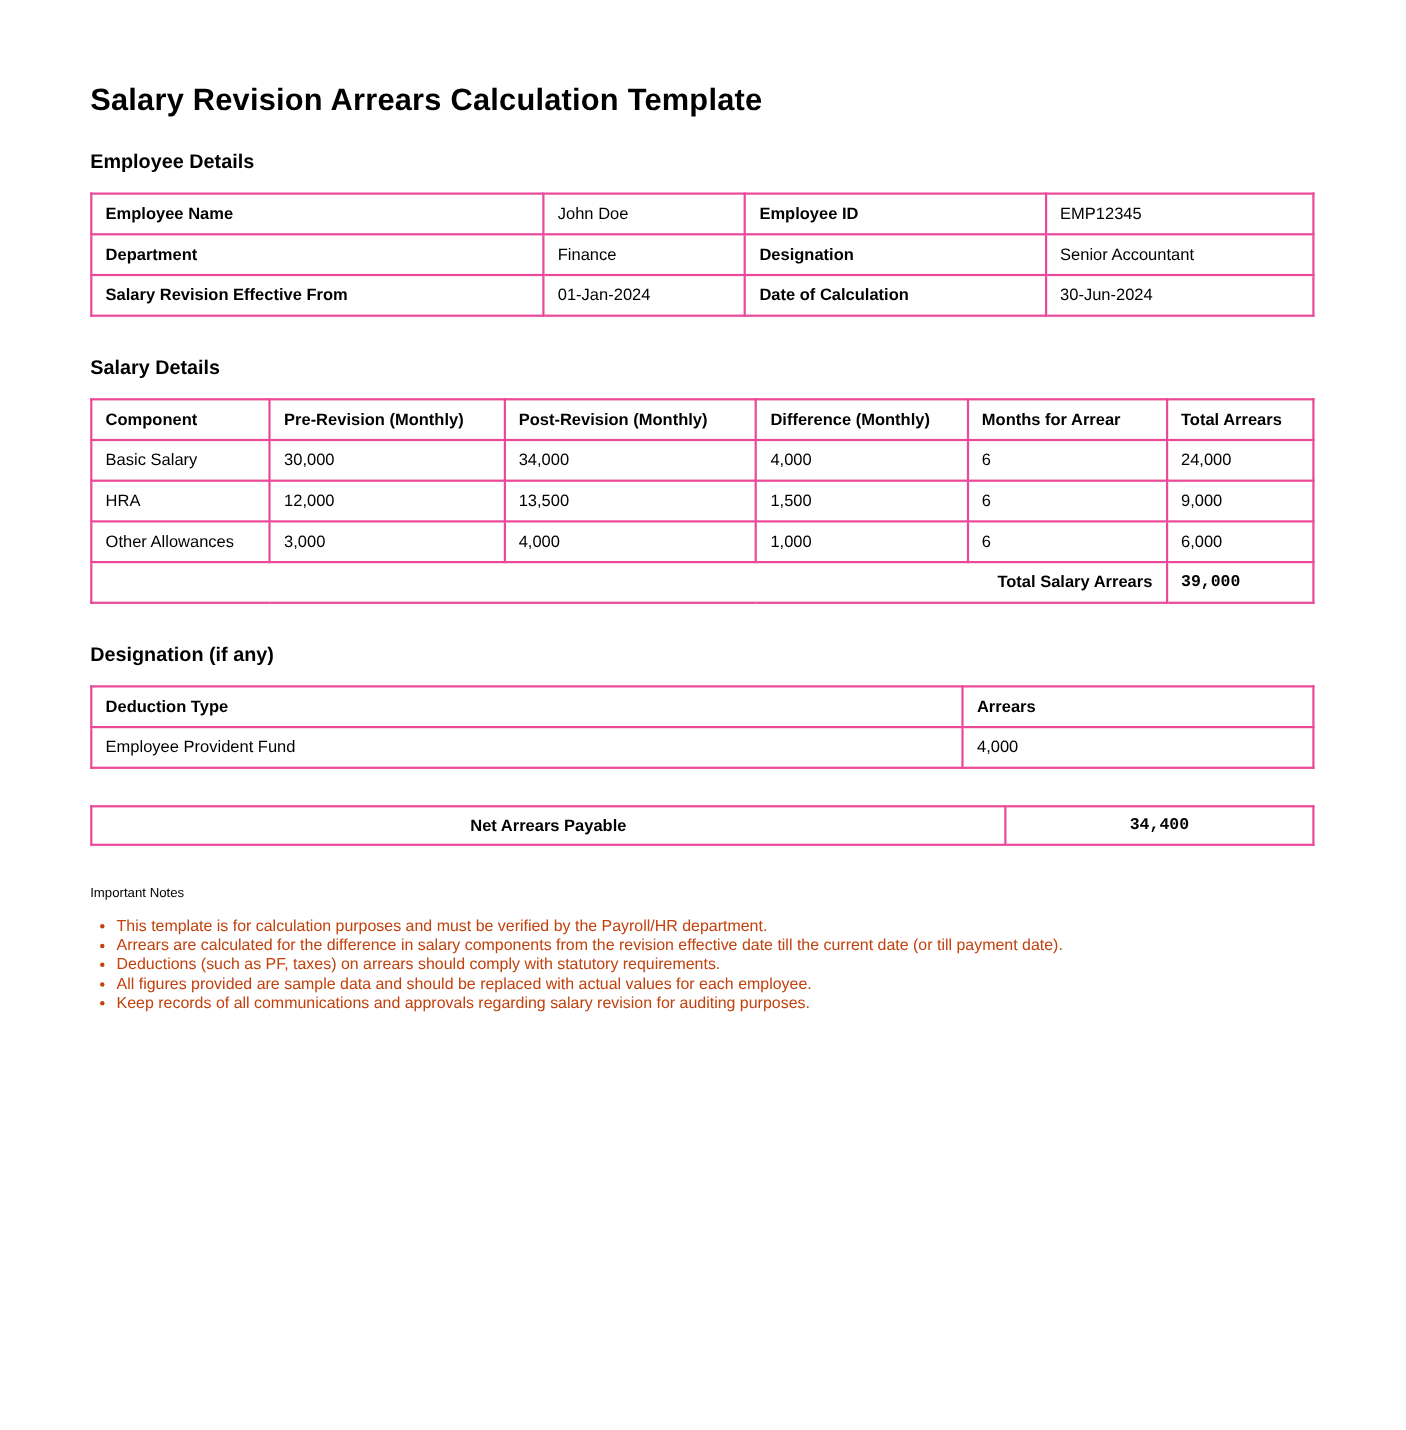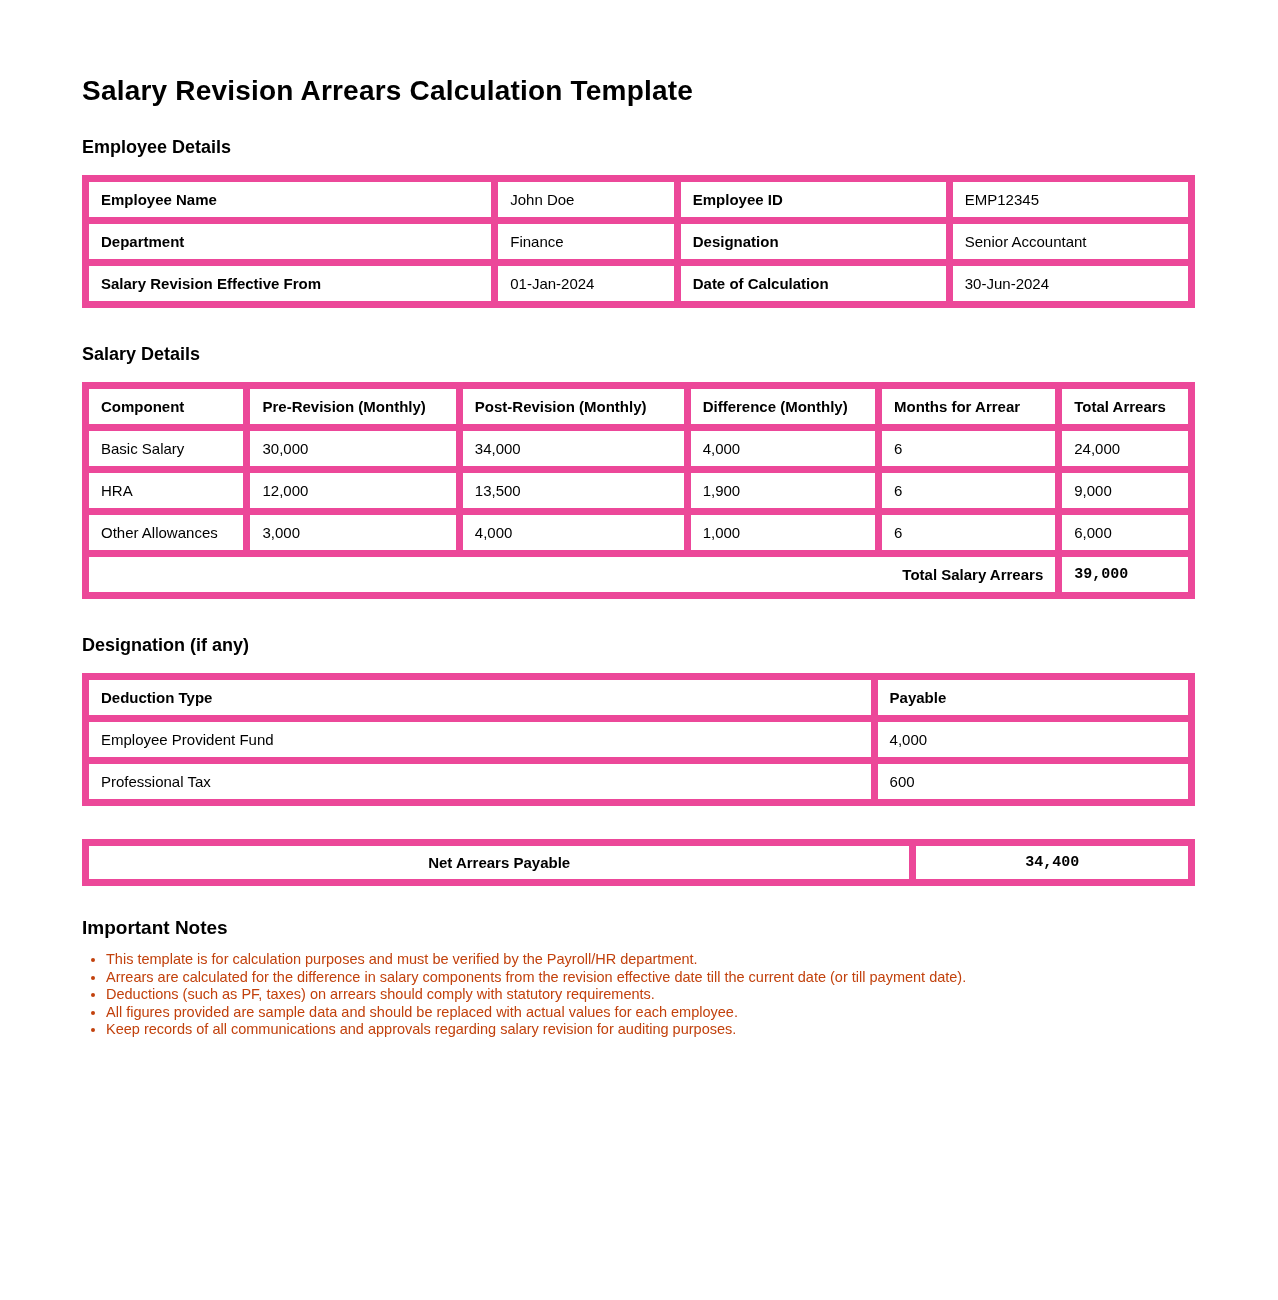--- a/index.html
+++ b/index.html
@@ -22,32 +22,32 @@
     letter-spacing: 0.2px;
   }
   h2.section-heading {
     font-size: 18px;
     font-weight: bold;
     line-height: 22px;
     margin: 28px 0 17px 0;
   }
   h2.section-heading.gap-lg { margin-top: 35px; }
   h3.notes-heading {
-    font-size: 19px;
-    font-weight: bold;
+    font-size: 12px;
+    font-weight: normal;
     line-height: 18px;
     margin: 33px 0 0 0;
   }
   table {
     width: 100%;
     border-collapse: collapse;
     table-layout: fixed;
   }
   td, th {
-    border: 7px solid #ec4899;
+    border: 2px solid #ec4899;
     padding: 8px 12px;
     font-size: 15px;
     line-height: 19px;
     text-align: left;
     vertical-align: middle;
     overflow: hidden;
     white-space: nowrap;
   }
   th { font-weight: bold; }
   td.lbl { font-weight: bold; }
@@ -146,21 +146,21 @@
         <td>30,000</td>
         <td>34,000</td>
         <td>4,000</td>
         <td>6</td>
         <td>24,000</td>
       </tr>
       <tr>
         <td>HRA</td>
         <td>12,000</td>
         <td>13,500</td>
-        <td>1,900</td>
+        <td>1,500</td>
         <td>6</td>
         <td>9,000</td>
       </tr>
       <tr>
         <td>Other Allowances</td>
         <td>3,000</td>
         <td>4,000</td>
         <td>1,000</td>
         <td>6</td>
         <td>6,000</td>
@@ -174,29 +174,25 @@
 
   <h2 class="section-heading gap-lg">Designation (if any)</h2>
   <table class="ded-table">
     <colgroup>
       <col class="ded-c1">
         <col class="ded-c2">
     </colgroup>
     <tbody>
       <tr>
         <th>Deduction Type</th>
-        <th>Payable</th>
+        <th>Arrears</th>
       </tr>
       <tr>
         <td>Employee Provident Fund</td>
         <td>4,000</td>
-      </tr>
-      <tr>
-        <td>Professional Tax</td>
-        <td>600</td>
       </tr>
     </tbody>
   </table>
 
   <table class="net-table">
     <colgroup>
       <col class="net-c1">
         <col class="net-c2">
     </colgroup>
     <tbody>

